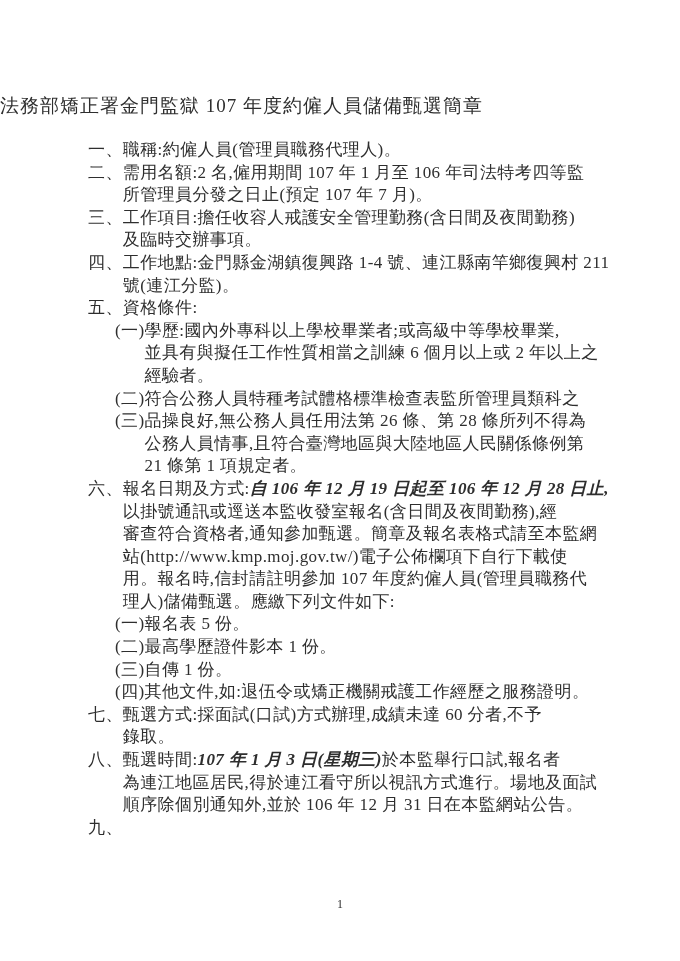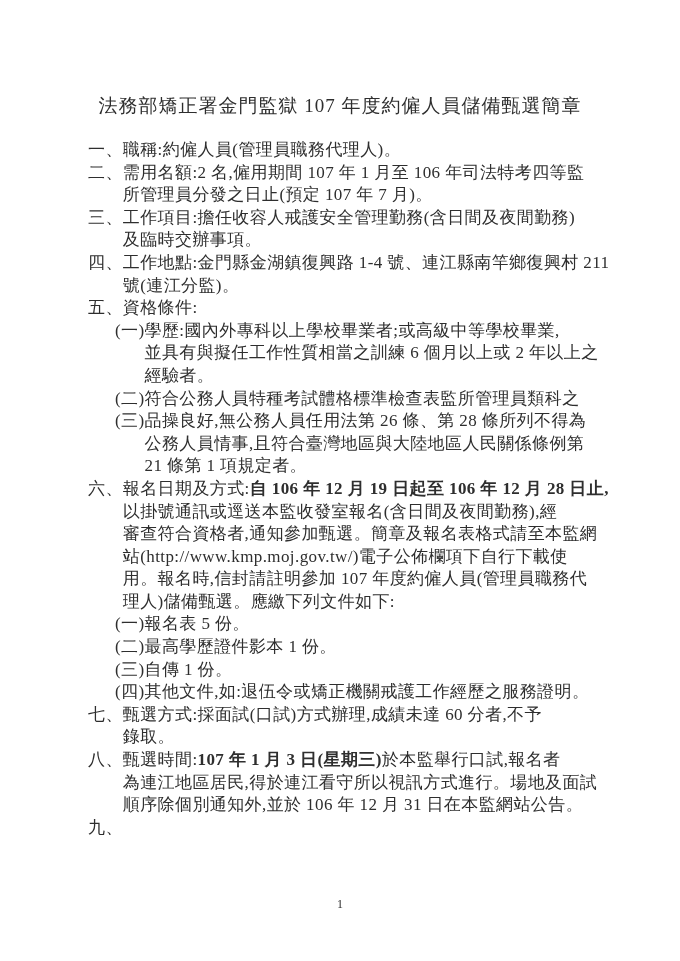--- a/index.html
+++ b/index.html
@@ -17,21 +17,20 @@
     font-family: "Liberation Serif", "DejaVu Serif", serif;
     overflow: hidden;
     box-sizing: border-box;
     padding-top: 94px;
   }
   .doc-title {
     margin: 0;
     font-size: 19px;
     font-weight: normal;
     line-height: 24px;
-    text-align: center;
     letter-spacing: 1px;
     white-space: nowrap;
   }
   .doc-body {
     margin: 21px 0 0 88px;
     font-size: 17px;
     line-height: 22.6px;
     letter-spacing: 0.4px;
   }
   .para {
@@ -46,20 +45,21 @@
     flex: 0 0 auto;
   }
   .text {
     flex: 0 1 auto;
   }
   .line {
     white-space: nowrap;
   }
   .bold {
     font-weight: bold;
+    font-style: italic;
   }
   .page-number {
     position: absolute;
     left: 0;
     right: 0;
     top: 897px;
     text-align: center;
     font-size: 12px;
     letter-spacing: 0;
   }

